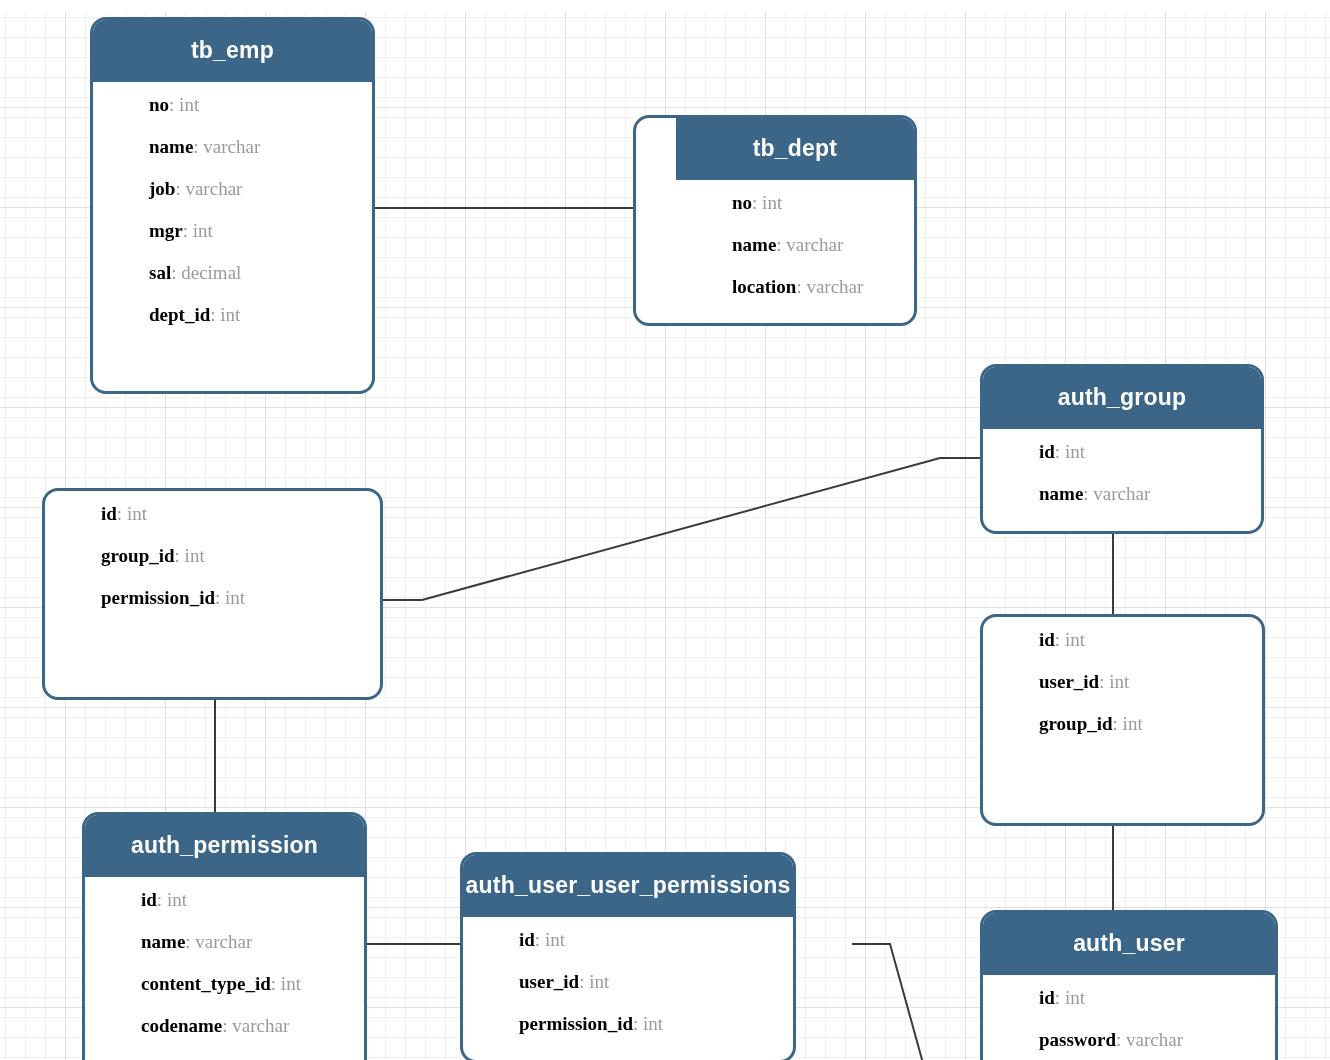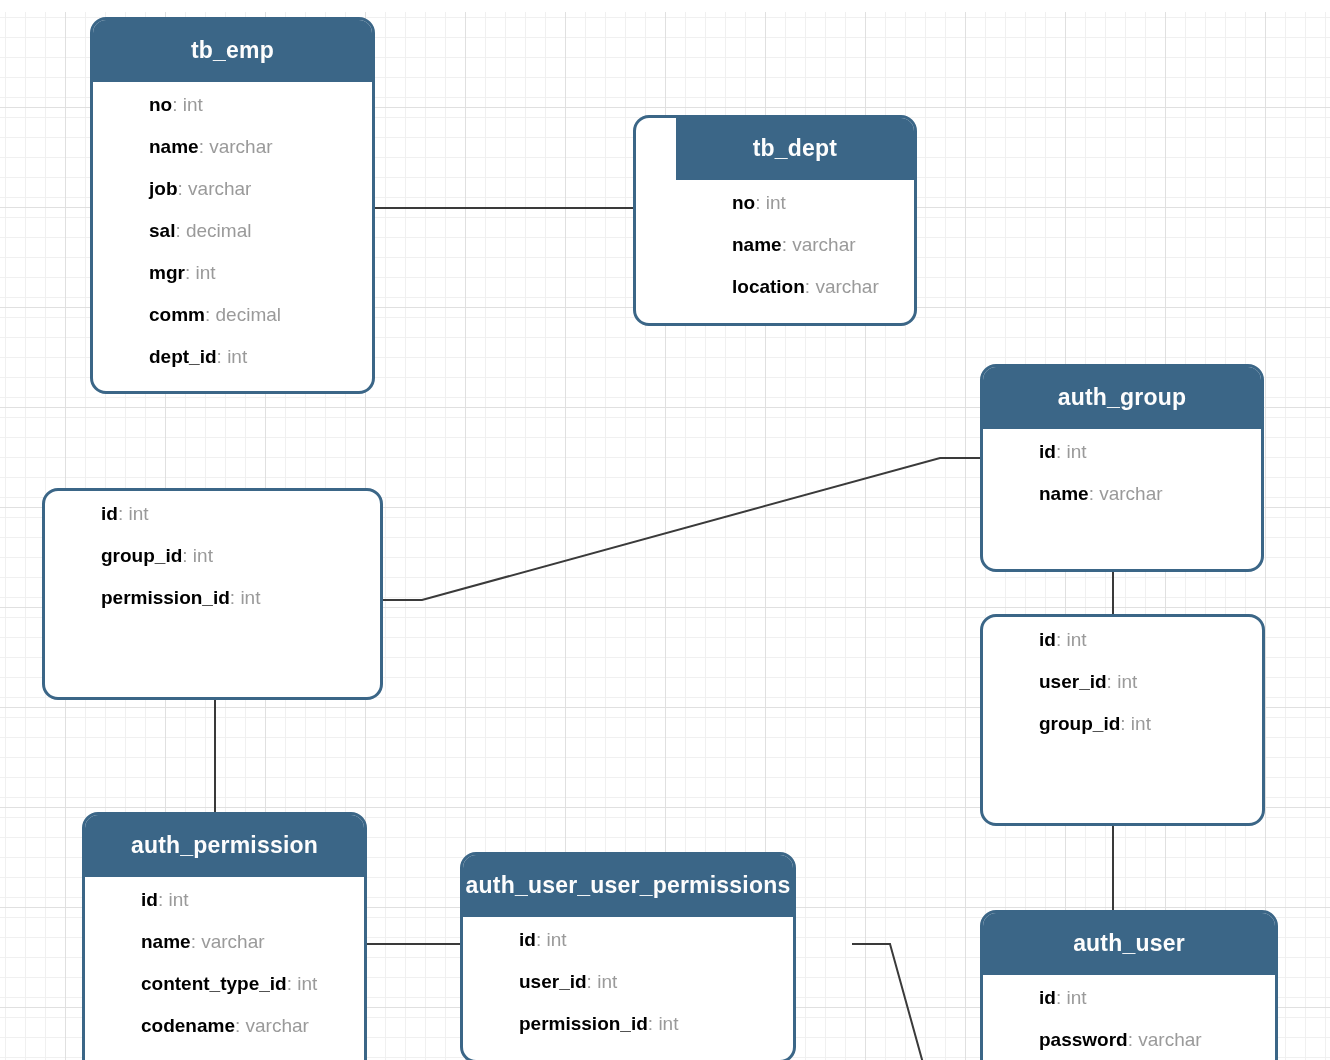--- a/index.html
+++ b/index.html
@@ -50,20 +50,21 @@
     text-align:center;
     font-size:23px;
     font-weight:600;
     height:62px;
     line-height:60px;
     letter-spacing:0.2px;
     white-space:nowrap;
   }
   .table-fields{
     padding:2px 8px 0 56px;
+    font-family:Liberation Serif, serif;
   }
   .field-row{
     height:42px;
     line-height:42px;
     font-size:19px;
     white-space:nowrap;
   }
   .field-name{color:var(--field-name);font-weight:700;}
   .field-sep,.field-type{color:var(--field-type);font-weight:400;}
 </style>
@@ -80,35 +81,34 @@
       <polyline points="852,932 890,932 926,1062"></polyline>
       <polyline points="1113,812 1113,899"></polyline>
       <polyline points="215,1050 215,1062"></polyline>
     </svg>
 <div class="table" style="left: 90px; top: 5px; width: 285px; height: 377px;">
     <div class="table-header">tb_emp</div>
     <div class="table-fields">
         <div class="field-row"><span class="field-name">no</span><span class="field-sep">: </span><span class="field-type">int</span></div>
         <div class="field-row"><span class="field-name">name</span><span class="field-sep">: </span><span class="field-type">varchar</span></div>
         <div class="field-row"><span class="field-name">job</span><span class="field-sep">: </span><span class="field-type">varchar</span></div>
+        <div class="field-row"><span class="field-name">mgr</span><span class="field-sep">: </span><span class="field-type">int</span></div>
         <div class="field-row"><span class="field-name">sal</span><span class="field-sep">: </span><span class="field-type">decimal</span></div>
-        <div class="field-row"><span class="field-name">mgr</span><span class="field-sep">: </span><span class="field-type">int</span></div>
-        <div class="field-row"><span class="field-name">comm</span><span class="field-sep">: </span><span class="field-type">decimal</span></div>
         <div class="field-row"><span class="field-name">dept_id</span><span class="field-sep">: </span><span class="field-type">int</span></div>
       </div>
   </div>
     <div class="table" style="left: 633px; top: 103px; width: 284px; height: 211px; padding-left: 40px;">
     <div class="table-header">tb_dept</div>
     <div class="table-fields">
         <div class="field-row"><span class="field-name">no</span><span class="field-sep">: </span><span class="field-type">int</span></div>
         <div class="field-row"><span class="field-name">name</span><span class="field-sep">: </span><span class="field-type">varchar</span></div>
         <div class="field-row"><span class="field-name">location</span><span class="field-sep">: </span><span class="field-type">varchar</span></div>
       </div>
   </div>
-    <div class="table" style="left: 980px; top: 352px; width: 284px; height: 208px;">
+    <div class="table" style="left: 980px; top: 352px; width: 284px; height: 170px;">
     <div class="table-header">auth_group</div>
     <div class="table-fields">
         <div class="field-row"><span class="field-name">id</span><span class="field-sep">: </span><span class="field-type">int</span></div>
         <div class="field-row"><span class="field-name">name</span><span class="field-sep">: </span><span class="field-type">varchar</span></div>
       </div>
   </div>
     <div class="table" style="left: 42px; top: 476px; width: 341px; height: 212px;">
     <div class="table-fields">
         <div class="field-row"><span class="field-name">id</span><span class="field-sep">: </span><span class="field-type">int</span></div>
         <div class="field-row"><span class="field-name">group_id</span><span class="field-sep">: </span><span class="field-type">int</span></div>

